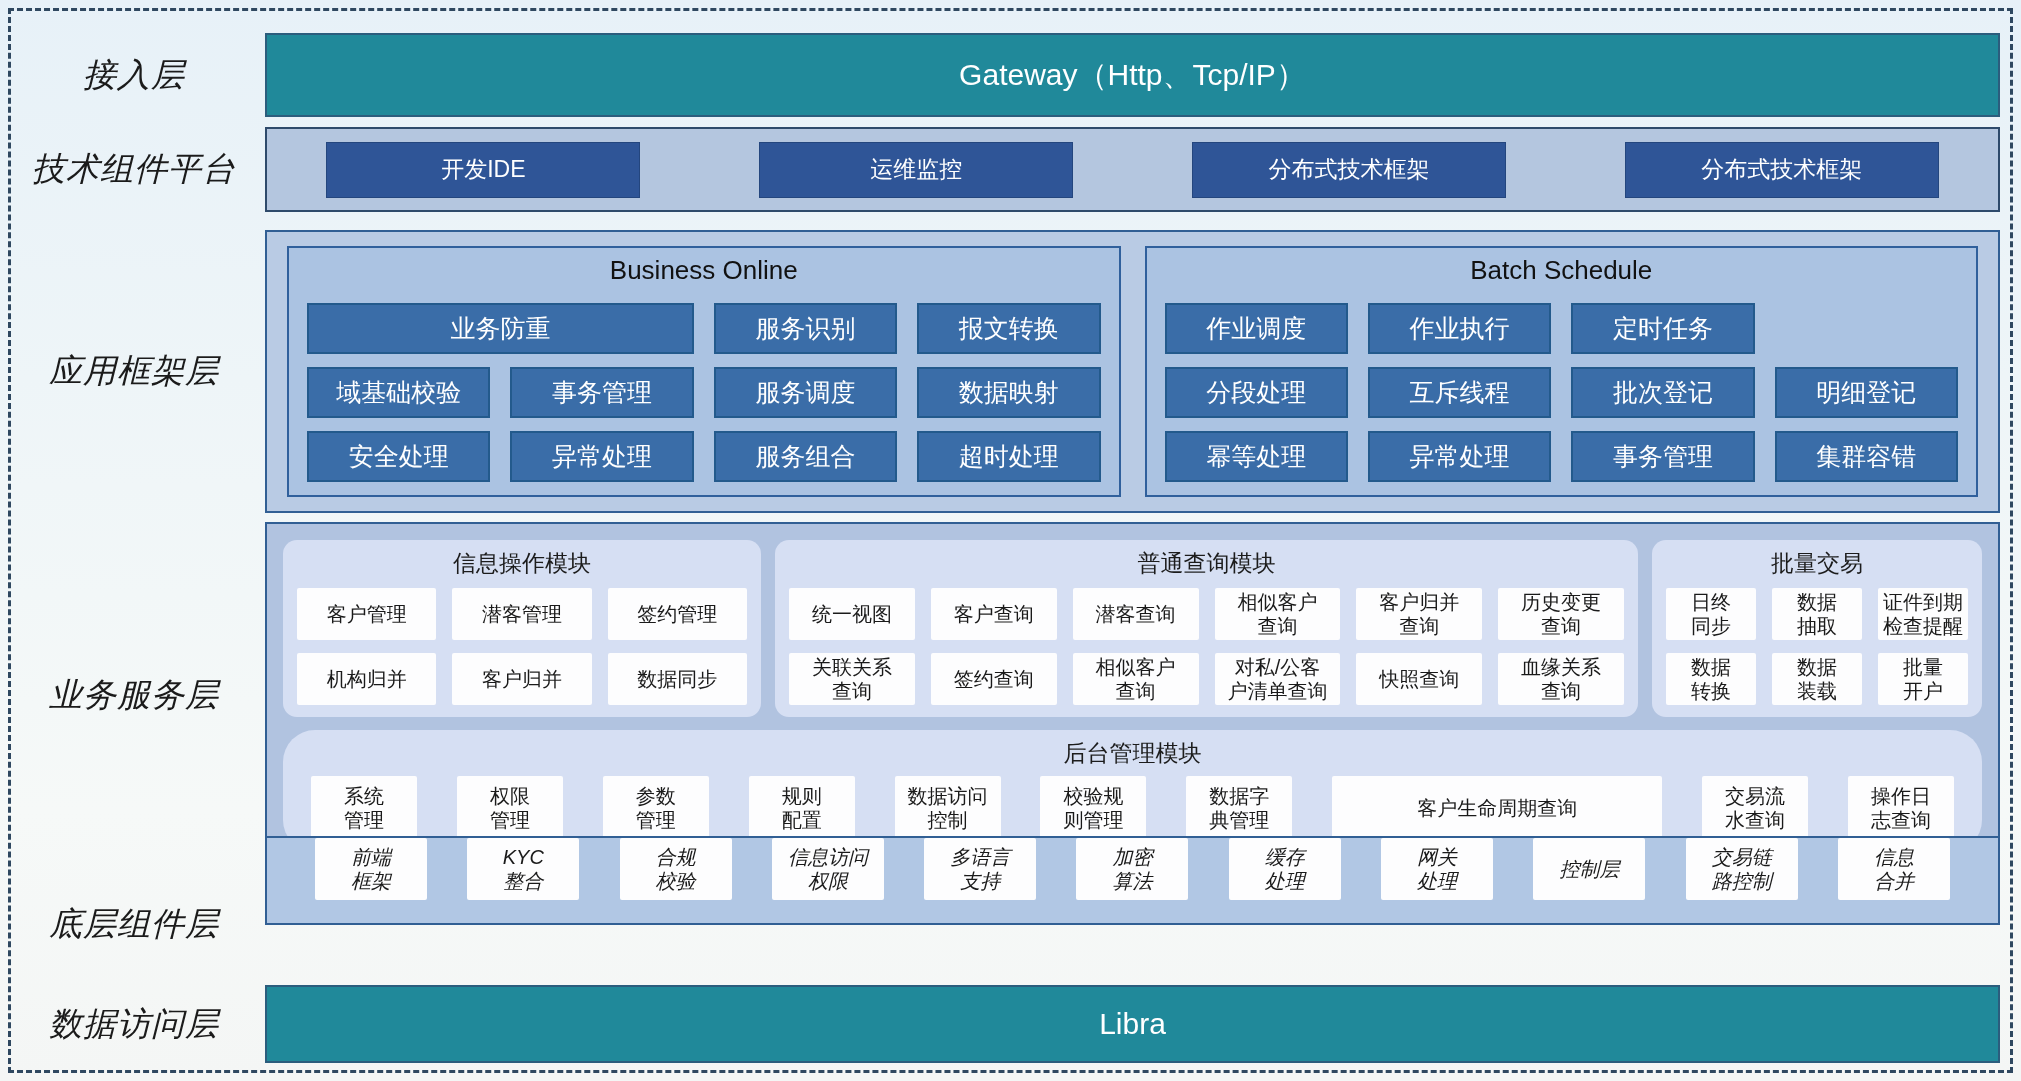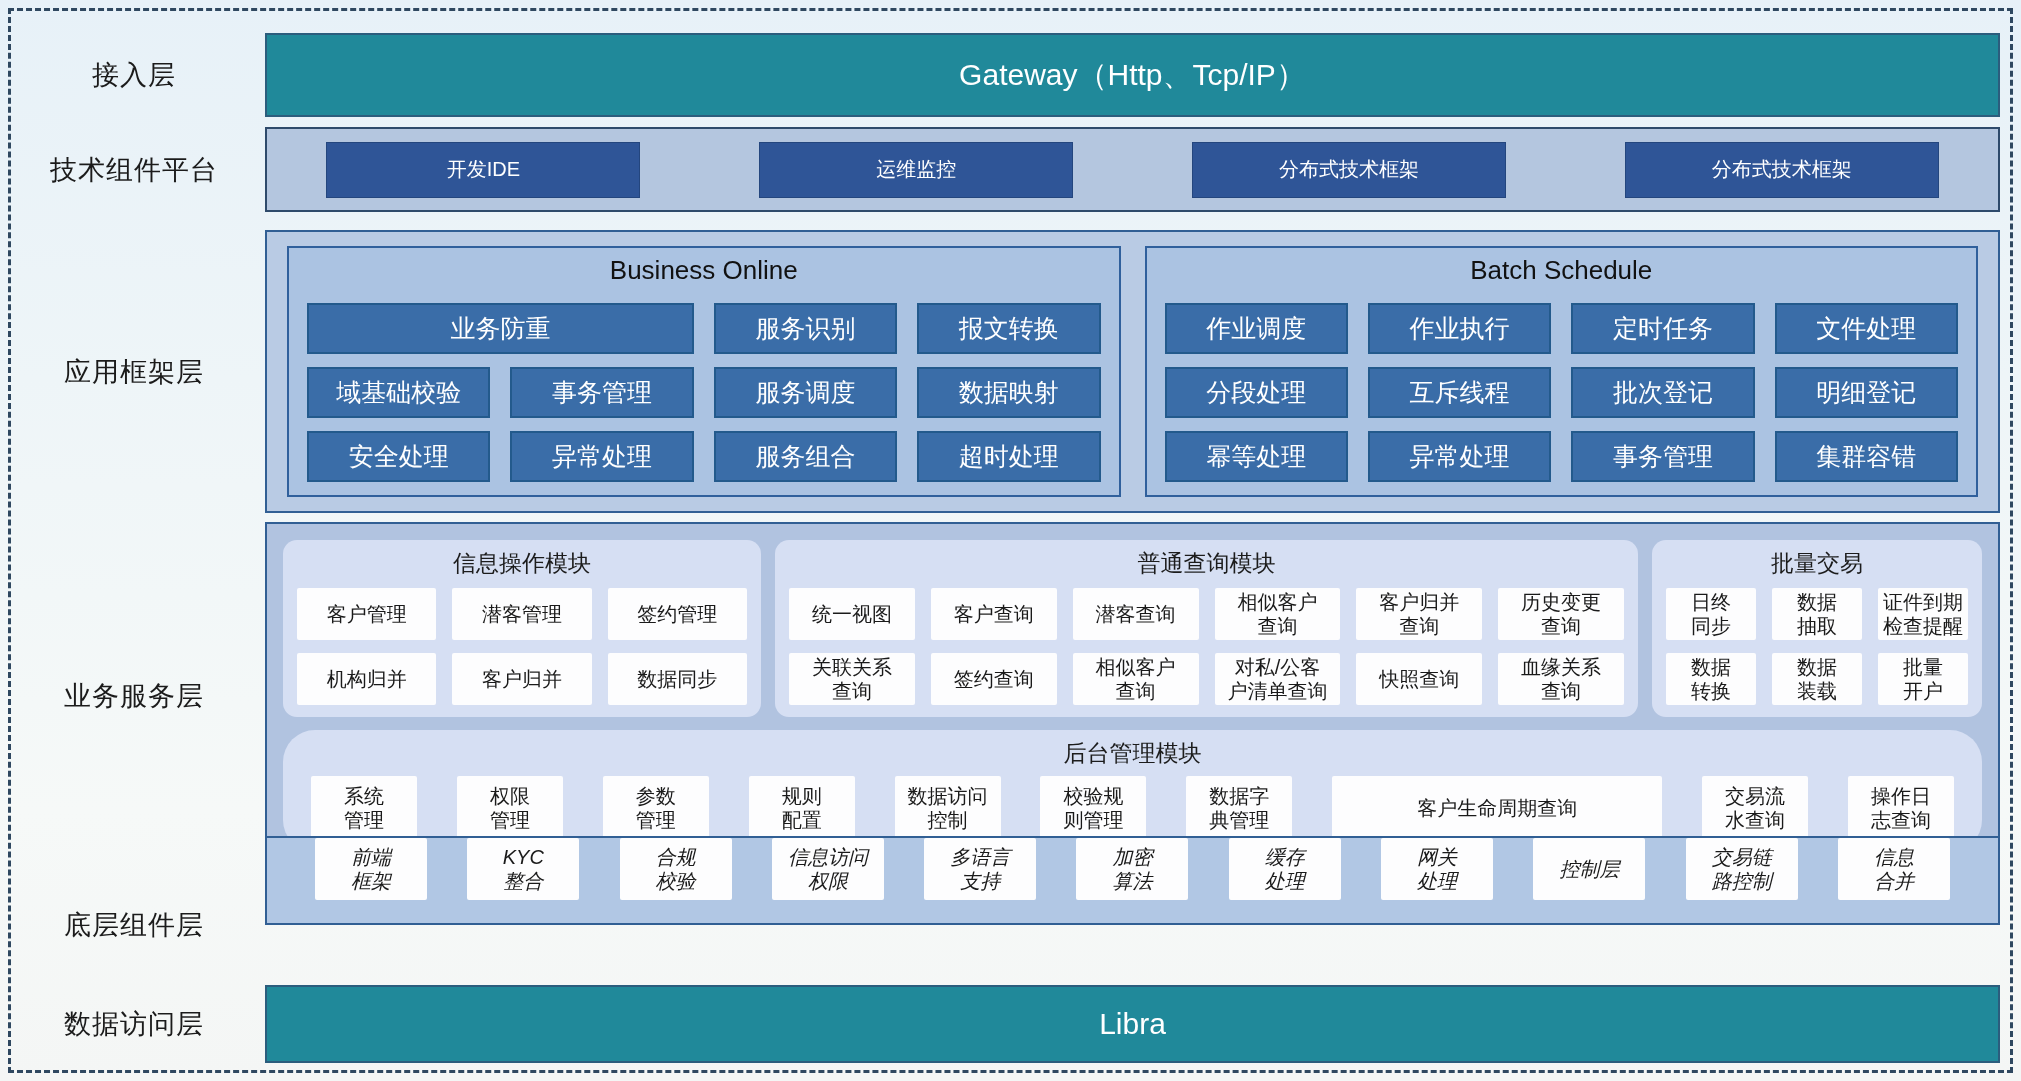--- a/index.html
+++ b/index.html
@@ -12,21 +12,21 @@
   }
   .frame {
     position: absolute; inset: 8px;
     border: 3px dashed #2f4860;
     pointer-events: none;
   }
   
   .row-label {
     position: absolute; left: 14px; width: 240px;
     display: flex; align-items: center; justify-content: center;
-    font-size: 27px; color: #1b1b1b; letter-spacing: 1px;
+    font-size: 33px; color: #1b1b1b; letter-spacing: 1px; font-style: italic;
   }
   .lbl-access   { top: 33px;  height: 84px; }
   .lbl-tech     { top: 127px; height: 85px; }
   .lbl-appframe { top: 230px; height: 283px; }
   .lbl-services { top: 522px; height: 347px; }
   .lbl-base     { top: 880px; height: 89px; }
   .lbl-data     { top: 985px; height: 78px; }
 
   .band { position: absolute; left: 265px; width: 1735px; box-sizing: border-box; }
 
@@ -44,21 +44,21 @@
   .tech {
     top: 127px; height: 85px;
     background: #b4c6df;
     border: 2px solid #2e4a6b;
     display: flex; align-items: center; justify-content: space-around;
   }
   .tech-btn {
     width: 312px; height: 54px;
     background: #2f5597; border: 1px solid #24467e;
     display: flex; align-items: center; justify-content: center;
-    color: #fff; font-size: 20px;
+    color: #fff; font-size: 23px;
   }
 
   
   .appframe {
     top: 230px; height: 283px;
     background: #b9cbe4;
     border: 2px solid #315f94;
     padding: 14px 20px;
     display: flex; gap: 24px;
   }
@@ -190,21 +190,20 @@
           <div class="app-btn">超时处理</div>
         </div>
     </div>
     <div class="panel">
       <div class="panel-title">Batch Schedule</div>
       <div class="btn-row">
 
       <div class="app-btn">作业调度</div>
           <div class="app-btn">作业执行</div>
           <div class="app-btn">定时任务</div>
-          <div class="app-btn">文件处理</div>
         </div>
       <div class="btn-row">
 
       <div class="app-btn">分段处理</div>
           <div class="app-btn">互斥线程</div>
           <div class="app-btn">批次登记</div>
           <div class="app-btn">明细登记</div>
         </div>
       <div class="btn-row">
 

